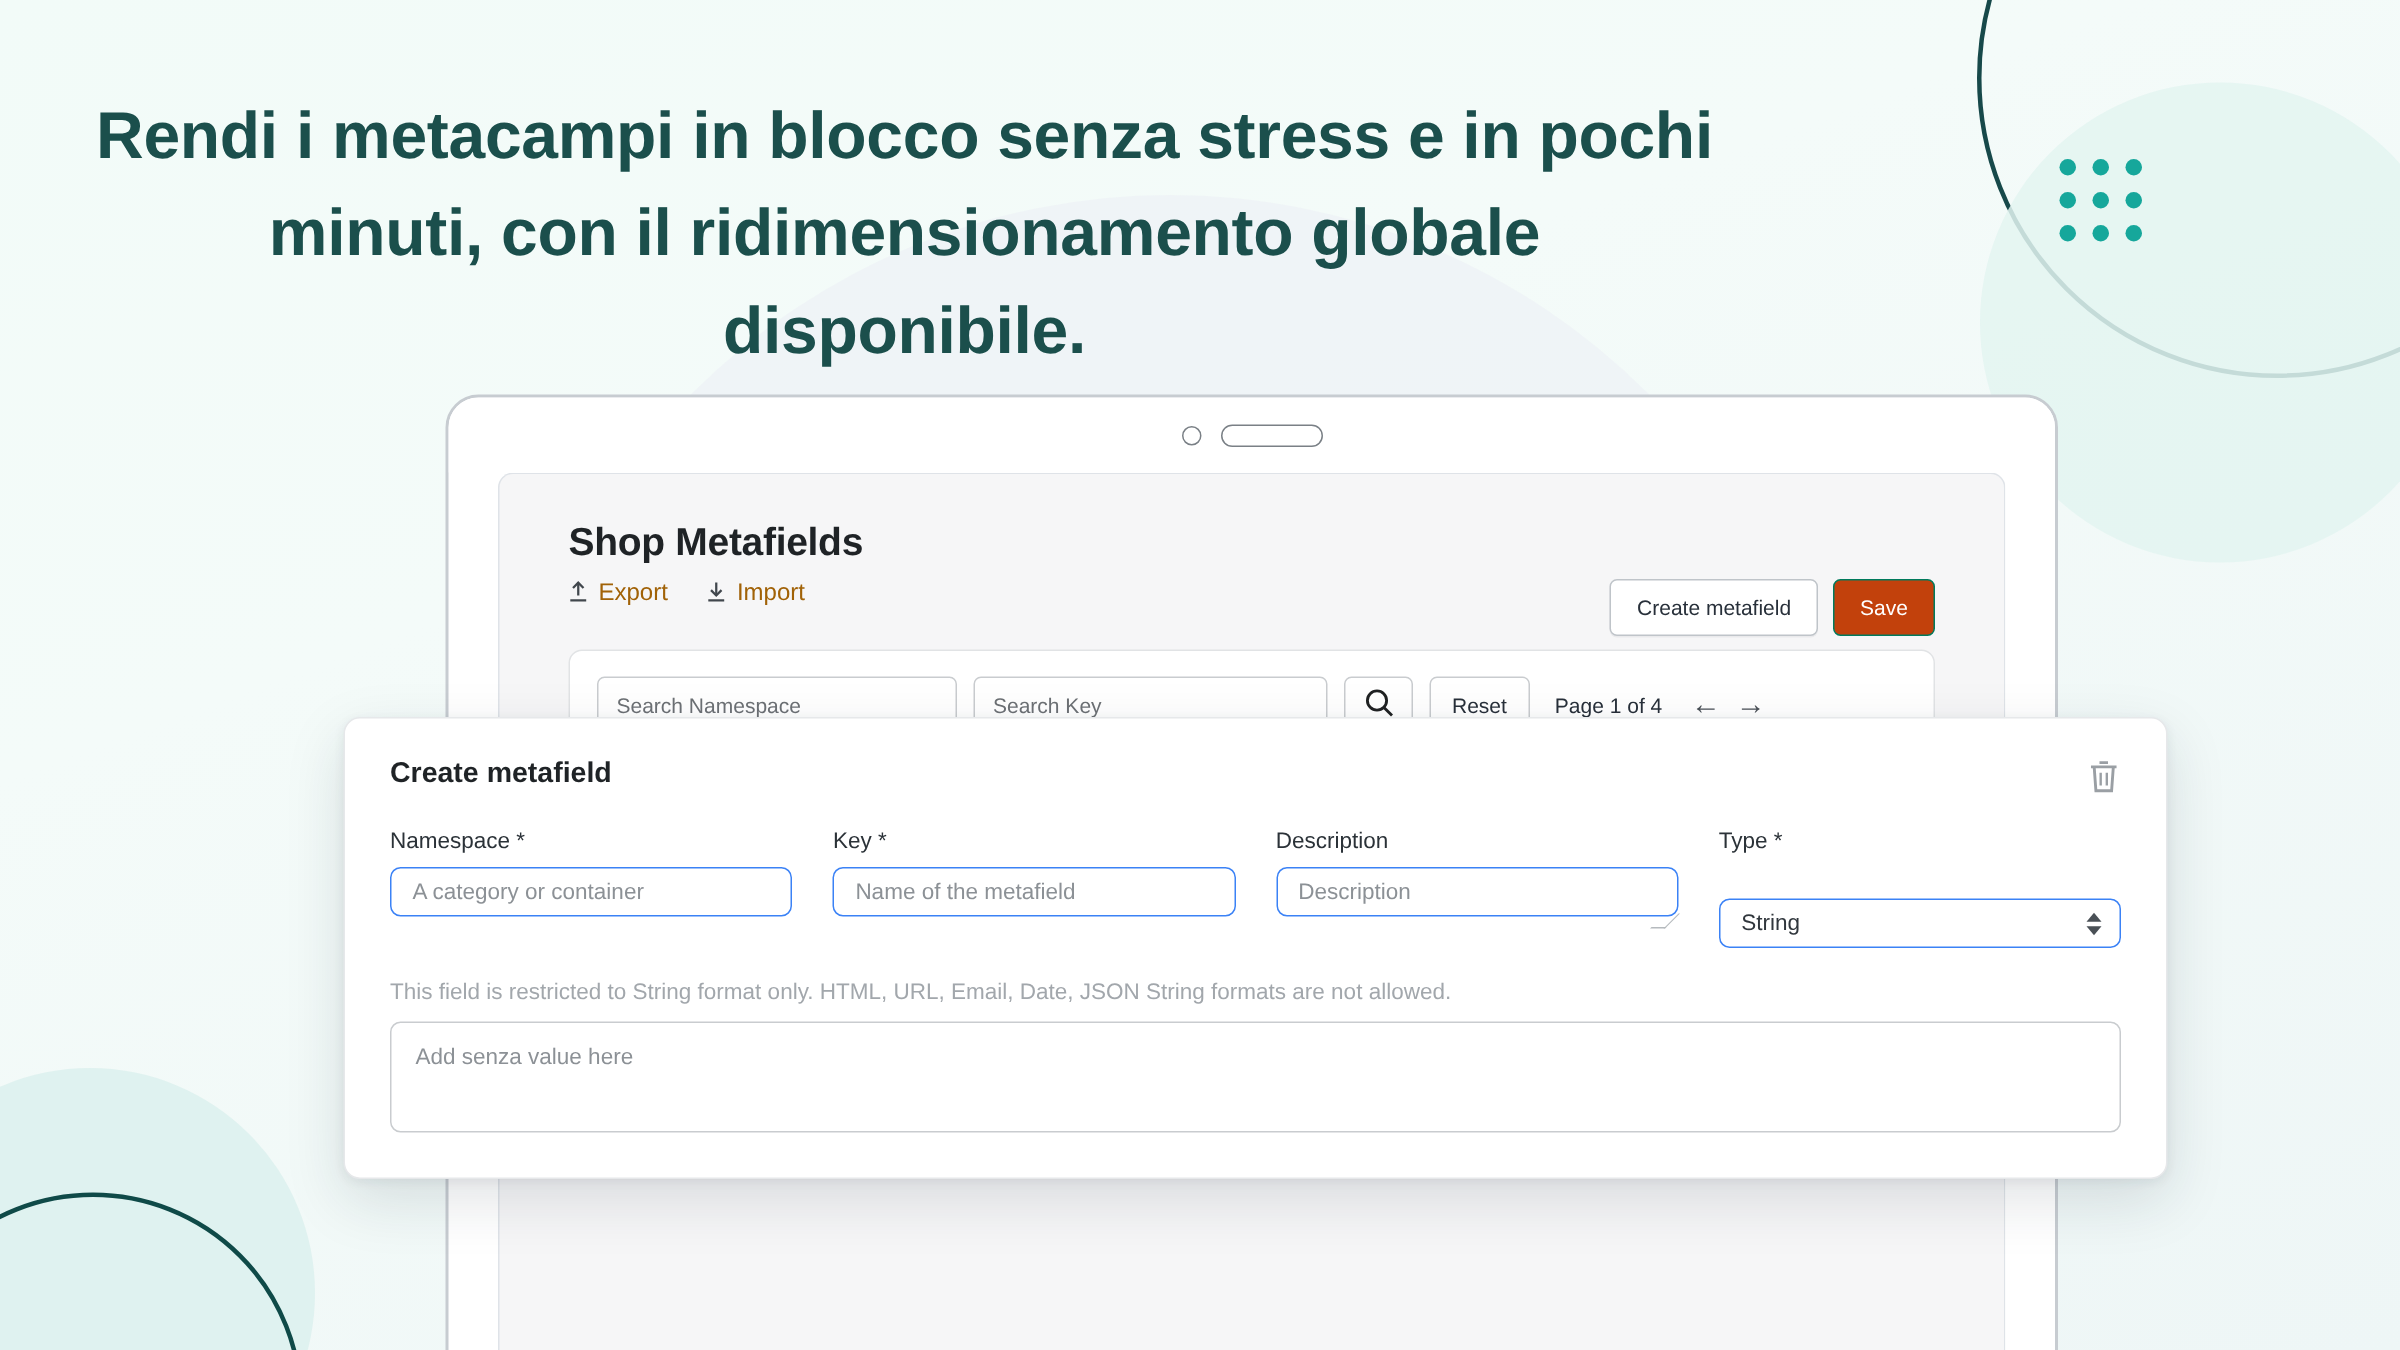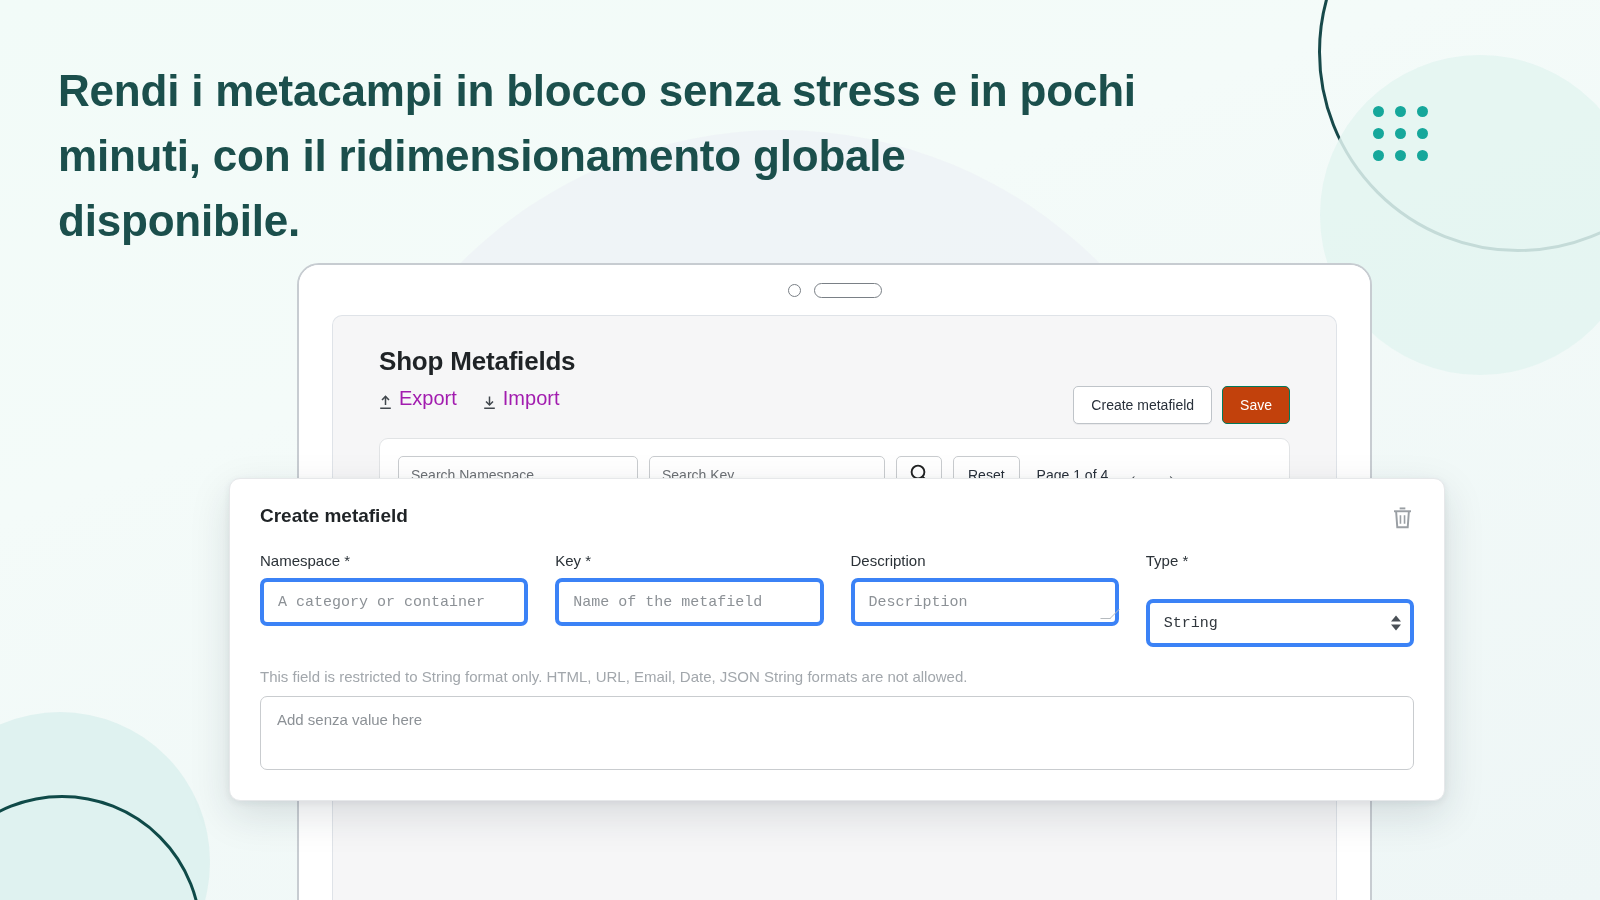--- a/index.html
+++ b/index.html
@@ -89,20 +89,21 @@
   .headline {
     position: absolute;
     left: 58px;
     top: 58px;
     width: 1090px;
     font-size: 44px;
     line-height: 65px;
     font-weight: 700;
     color: #1b4f4c;
     letter-spacing: -.2px;
+    text-align: center;
   }
 
   
   .tablet {
     position: absolute;
     left: 297px;
     top: 263px;
     width: 1075px;
     height: 640px;
     border: 2px solid #c7ccd1;
@@ -150,24 +151,24 @@
     letter-spacing: -.2px;
   }
   .app-subrow {
     display: flex;
     align-items: center;
     gap: 26px;
     margin-top: 10px;
   }
   .linkbtn {
     display: flex;
-    align-items: flex-end;
+    align-items: flex-start;
     gap: 7px;
-    font-size: 20px;
-    color: #a21caf;
+    font-size: 16px;
+    color: #a16207;
   }
   .linkbtn svg { display: block; }
 
   .header-actions {
     position: absolute;
     right: 46px;
     top: 70px;
     display: flex;
     gap: 10px;
     align-items: center;
@@ -257,31 +258,30 @@
     grid-template-columns: 1fr 1fr 1fr 1fr;
     gap: 27px;
     margin-top: 22px;
   }
   .field-label {
     font-size: 15px;
     color: #2b3238;
     margin-bottom: 9px;
   }
   .field-input {
-    height: 48px;
+    height: 33px;
     width: 100%;
-    border: 4px solid #3b82f6;
+    border: 1px solid #3b82f6;
     border-radius: 7px;
     background: #fff;
     padding: 0 14px;
     font-size: 15px;
     color: #8c9196;
     display: flex;
     align-items: center;
-    font-family: Liberation Mono, monospace;
   }
   .field-textarea {
     position: relative;
     height: 44px;
   }
   .field-textarea::after {
     content: "";
     position: absolute;
     right: 4px; bottom: 3px;
     width: 9px; height: 9px;

